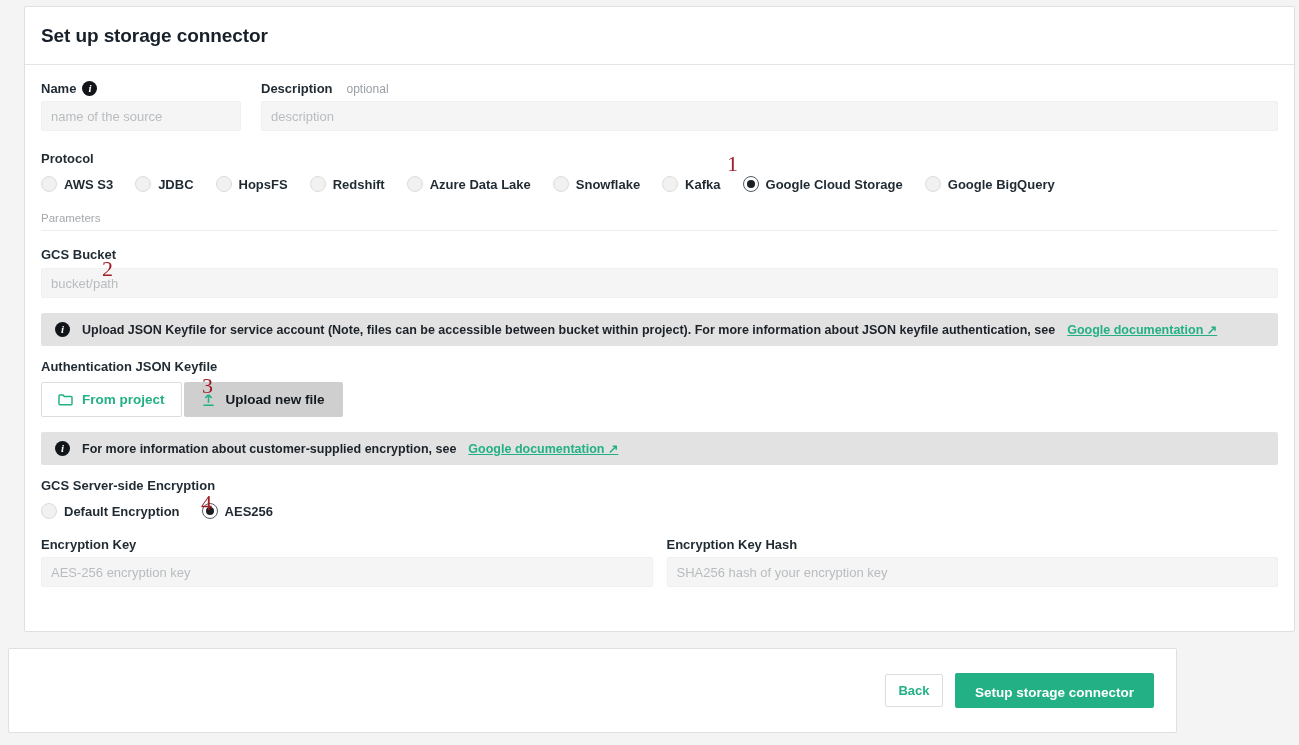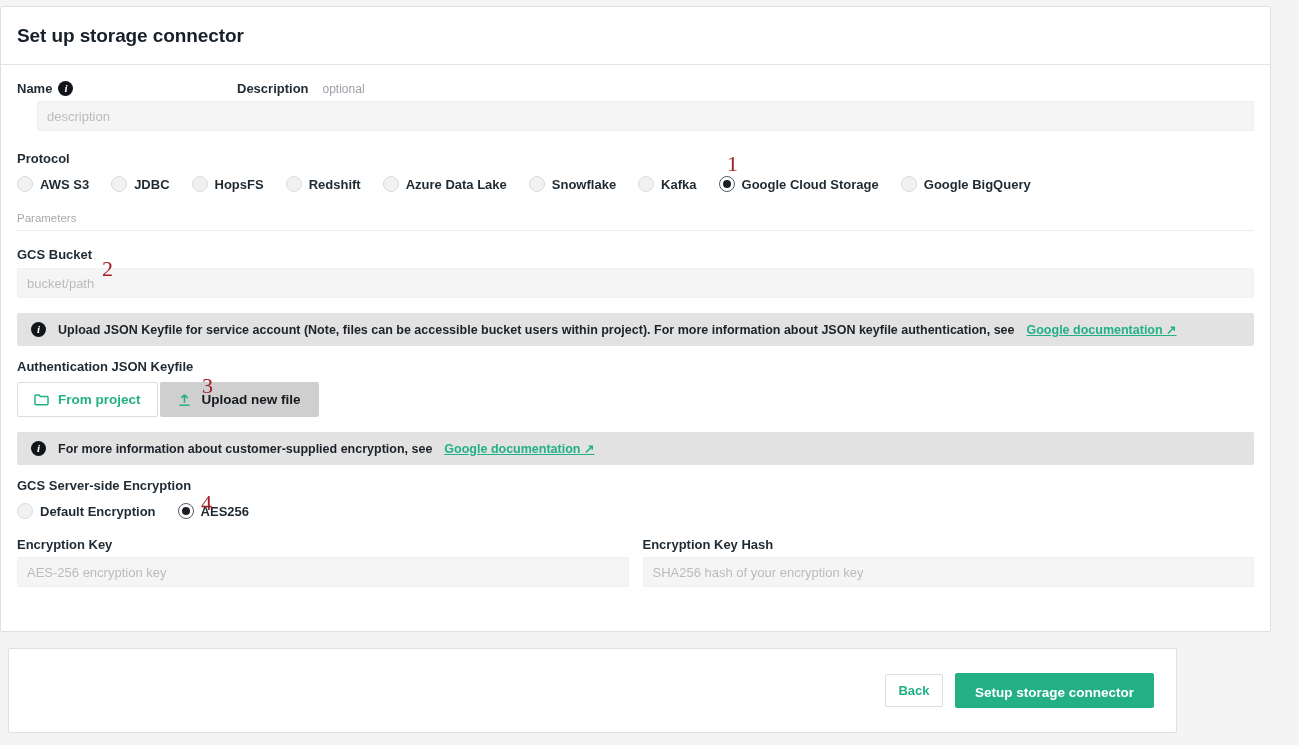--- a/index.html
+++ b/index.html
@@ -13,21 +13,21 @@
   }
   .page { position: relative; width: 1299px; height: 745px; }
 
   
   .card {
     position: absolute;
     background: #ffffff;
     border: 1px solid #dfe0e1;
     border-radius: 2px;
   }
-  #main-card { left: 0; top: 6px; width: 1271px; height: 626px; }
+  #main-card { left: 24px; top: 6px; width: 1271px; height: 626px; }
   #footer-card { left: 8px; top: 648px; width: 1169px; height: 85px; }
 
   
   .card-header {
     height: 58px;
     border-bottom: 1px solid #e3e4e5;
     display: flex;
     align-items: center;
     padding: 0 16px;
   }
@@ -268,20 +268,23 @@
         </div>
         <div class="col-desc">
           <span class="field-label">
             <span>Description</span>
             <span class="optional-tag">optional</span>
           </span>
         </div>
       </div>
 
       <div class="row-2">
+        <div class="col-name">
+          <input class="text-input" type="text" placeholder="name of the source" style="">
+        </div>
         <div class="col-desc">
           <input class="text-input" type="text" placeholder="description" style="">
         </div>
       </div>
 
       <div class="section-gap">
         <div class="field-label">Protocol</div>
         <div class="radio-row">
 
           <label class="radio-item">
@@ -337,21 +340,21 @@
 
       <div style="margin-top:14px;">
         <div class="field-label">GCS Bucket</div>
         <div style="margin-top:5px;">
           <input class="text-input" type="text" placeholder="bucket/path" style="">
         </div>
       </div>
 
       <div class="info-banner">
         <span class="info-dot">i</span>
-        <span class="banner-text">Upload JSON Keyfile for service account (Note, files can be accessible bucket users within project). For more information about JSON keyfile authentication, see</span>
+        <span class="banner-text">Upload JSON Keyfile for service account (Note, files can be accessible between bucket within project). For more information about JSON keyfile authentication, see</span>
         <span class="doc-link">Google documentation ↗</span>
       </div>
 
       <div style="margin-top:11px;">
         <div class="field-label">Authentication JSON Keyfile</div>
         <div class="btn-row">
           <button class="btn-outline">
             <span class="ico-green">
               <svg width="15" height="13" viewBox="0 0 16 14" fill="none" stroke="currentColor" stroke-width="1.6">
                 <path d="M1 3.2a1 1 0 0 1 1-1h3.4l1.3 1.6H14a1 1 0 0 1 1 1v6.9a1 1 0 0 1-1 1H2a1 1 0 0 1-1-1V3.2z"></path>

